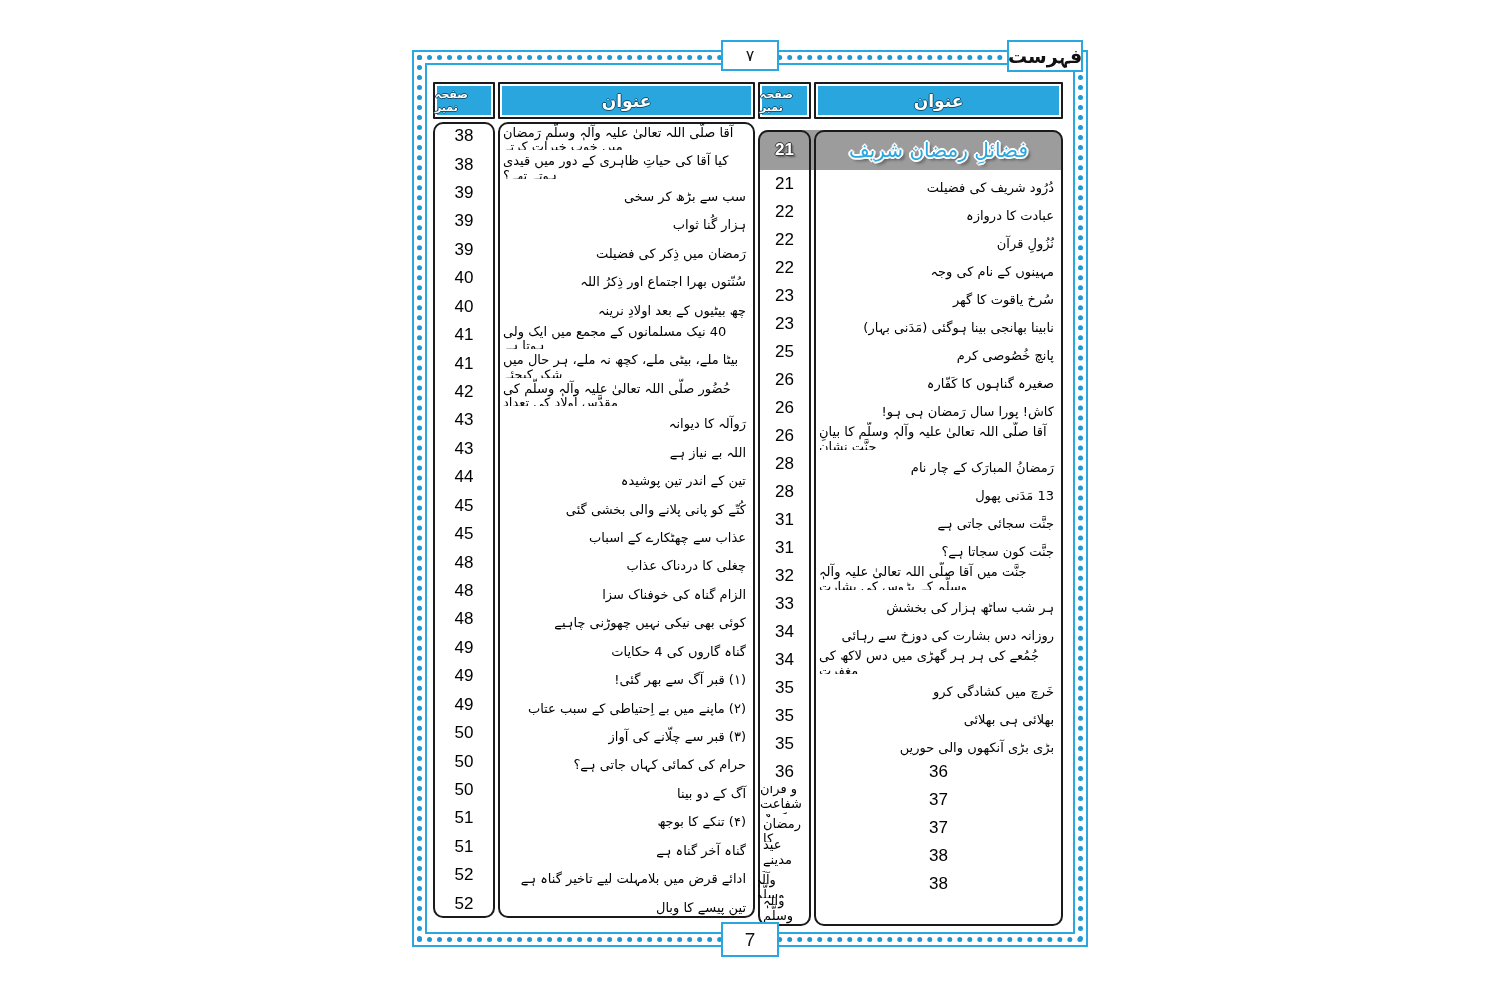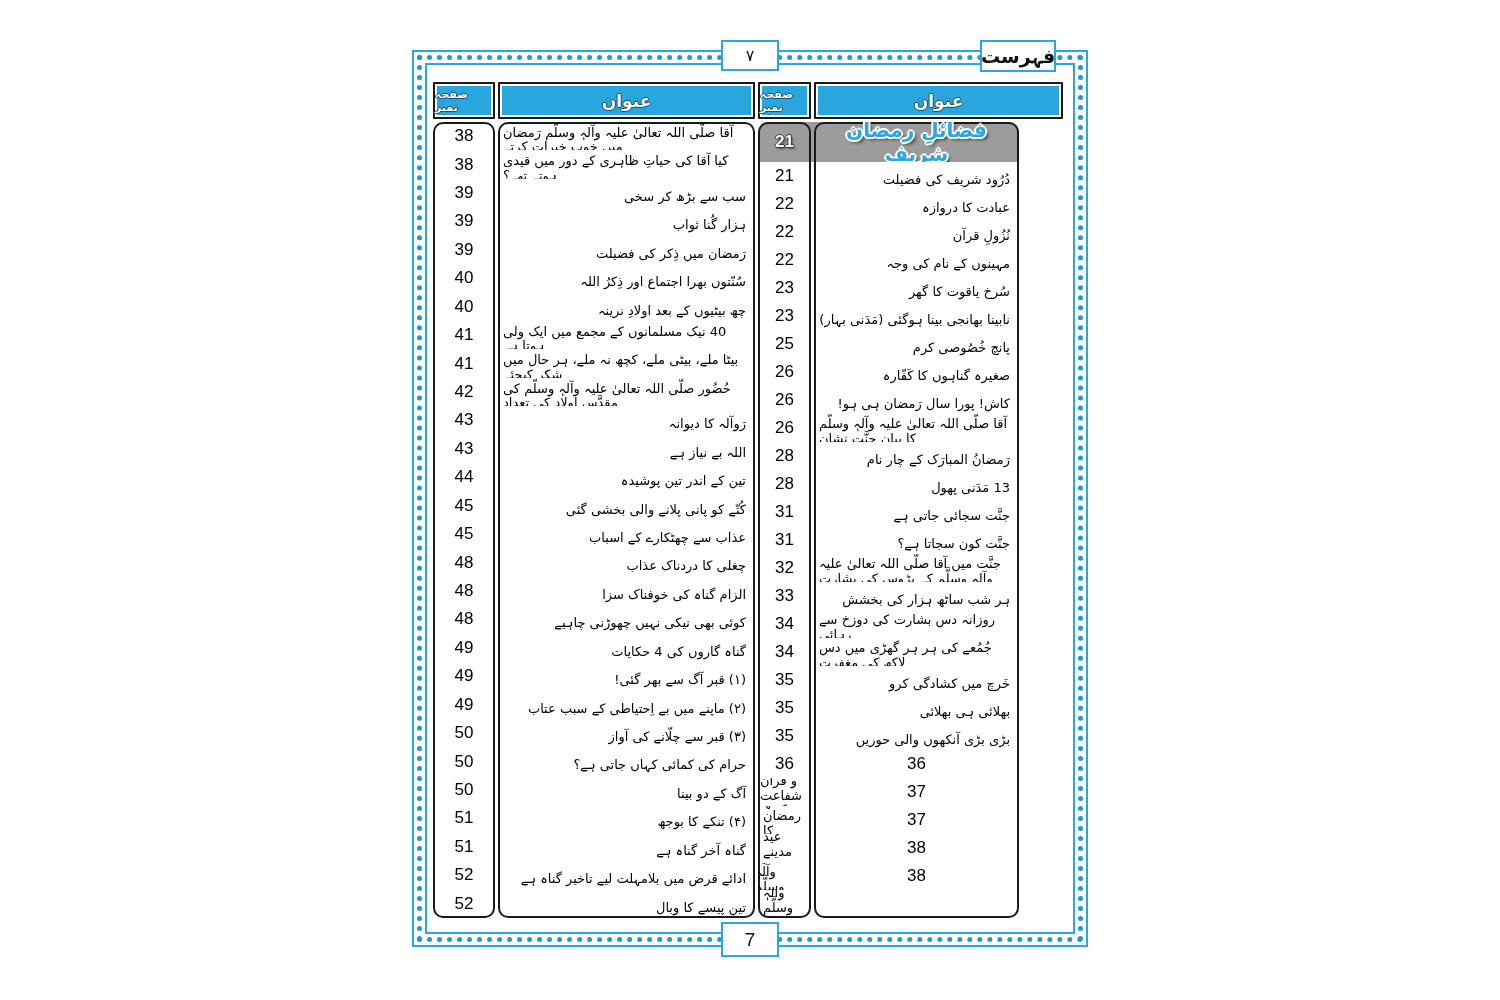--- a/index.html
+++ b/index.html
@@ -27,21 +27,21 @@
     border:2px solid #2aa7e0;
   }
   
   .tab{
     position:absolute;z-index:6;
     background:#ffffff;border:2px solid #2aa7e0;
     display:flex;align-items:center;justify-content:center;
     box-sizing:border-box;color:#111;
   }
   .tab-top-center{left:721px;top:40px;width:58px;height:31px;font-size:16px;}
-  .tab-top-right{left:980px;top:40px;width:76px;height:32px;font-size:19px;font-weight:bold;}
+  .tab-top-right{left:1007px;top:40px;width:76px;height:32px;font-size:19px;font-weight:bold;}
   .tab-bottom{left:721px;top:922px;width:58px;height:35px;font-size:19px;font-family:"Liberation Sans",sans-serif;}
   
   .hdr{
     position:absolute;top:82px;height:37px;z-index:5;
     box-sizing:border-box;
     background:#29a6de;
     border:2px solid #1a1a1a;border-radius:1px;
     box-shadow:inset 0 0 0 2px #ffffff;
     display:flex;align-items:center;justify-content:center;
     color:#ffffff;font-weight:bold;
@@ -79,21 +79,21 @@
     font-size:13px;line-height:1.12;
     padding:8px 9px 0 5px;
   }
   .cell.banner-num{
     font-family:"Liberation Sans",sans-serif;
     color:#ffffff;font-weight:bold;font-size:17px;
     text-shadow:-1px 0 0 #3a3a3a,1px 0 0 #3a3a3a,0 -1px 0 #3a3a3a,0 1px 0 #3a3a3a,2px 2px 2px rgba(0,0,0,.45);
   }
   .cell.banner-title{
     justify-content:center;text-align:center;
-    color:#2aa7e0;font-weight:bold;font-size:20px;
+    color:#2aa7e0;font-weight:normal;font-size:20px;
     text-shadow:-2px 0 0 #fff,2px 0 0 #fff,0 -2px 0 #fff,0 2px 0 #fff,
                 -1px -1px 0 #fff,1px 1px 0 #fff,-1px 1px 0 #fff,1px -1px 0 #fff,
                 3px 3px 3px rgba(0,0,0,.5);
   }
 </style>
 </head>
 <body>
 
 <div class="canvas">
 
@@ -175,21 +175,21 @@
         <div class="cell title">(۴) تنکے کا بوجھ</div>
         <div class="cell num">51</div>
         <div class="cell title">گناہ آخر گناہ ہے</div>
         <div class="cell num">52</div>
         <div class="cell title">ادائے قرض میں بلامہلت لیے تاخیر گناہ ہے</div>
         <div class="cell num">52</div>
         <div class="cell title">تین پیسے کا وبال</div>
       </div>
   </div>
 
-  <div class="group" style="left:758px;width:261px;">
+  <div class="group" style="left:758px;width:305px;margin-top:8px;">
     <div class="banner-bg"></div>
     <div class="outline" style="left:0;width:53px;"></div>
     <div class="outline" style="left:56px;right:0;"></div>
     <div class="grid" id="right-grid" style="grid-template-columns:53px 1fr;column-gap:3px;grid-template-rows:40px repeat(27,1fr);">
         <div class="cell num banner-num">21</div>
         <div class="cell banner-title">فضائلِ رمضان شریف</div>
         <div class="cell num">21</div>
         <div class="cell title">دُرُود شریف کی فضیلت</div>
         <div class="cell num">22</div>
         <div class="cell title">عبادت کا دروازہ</div>

